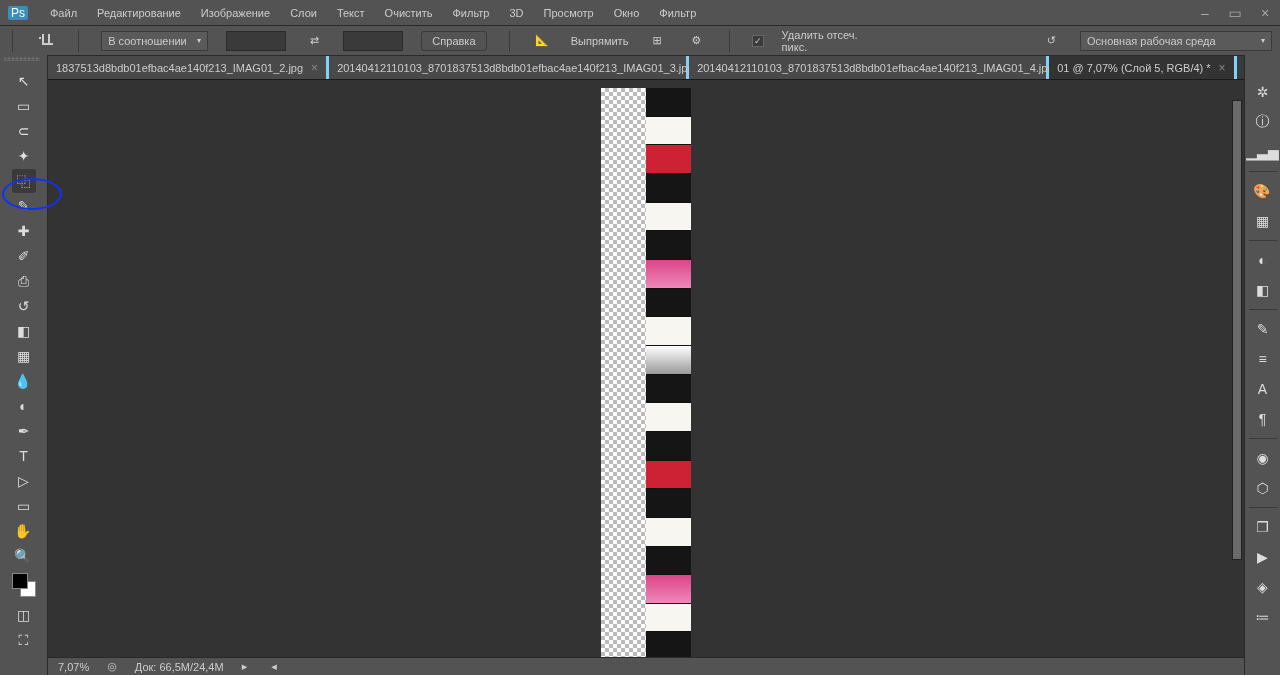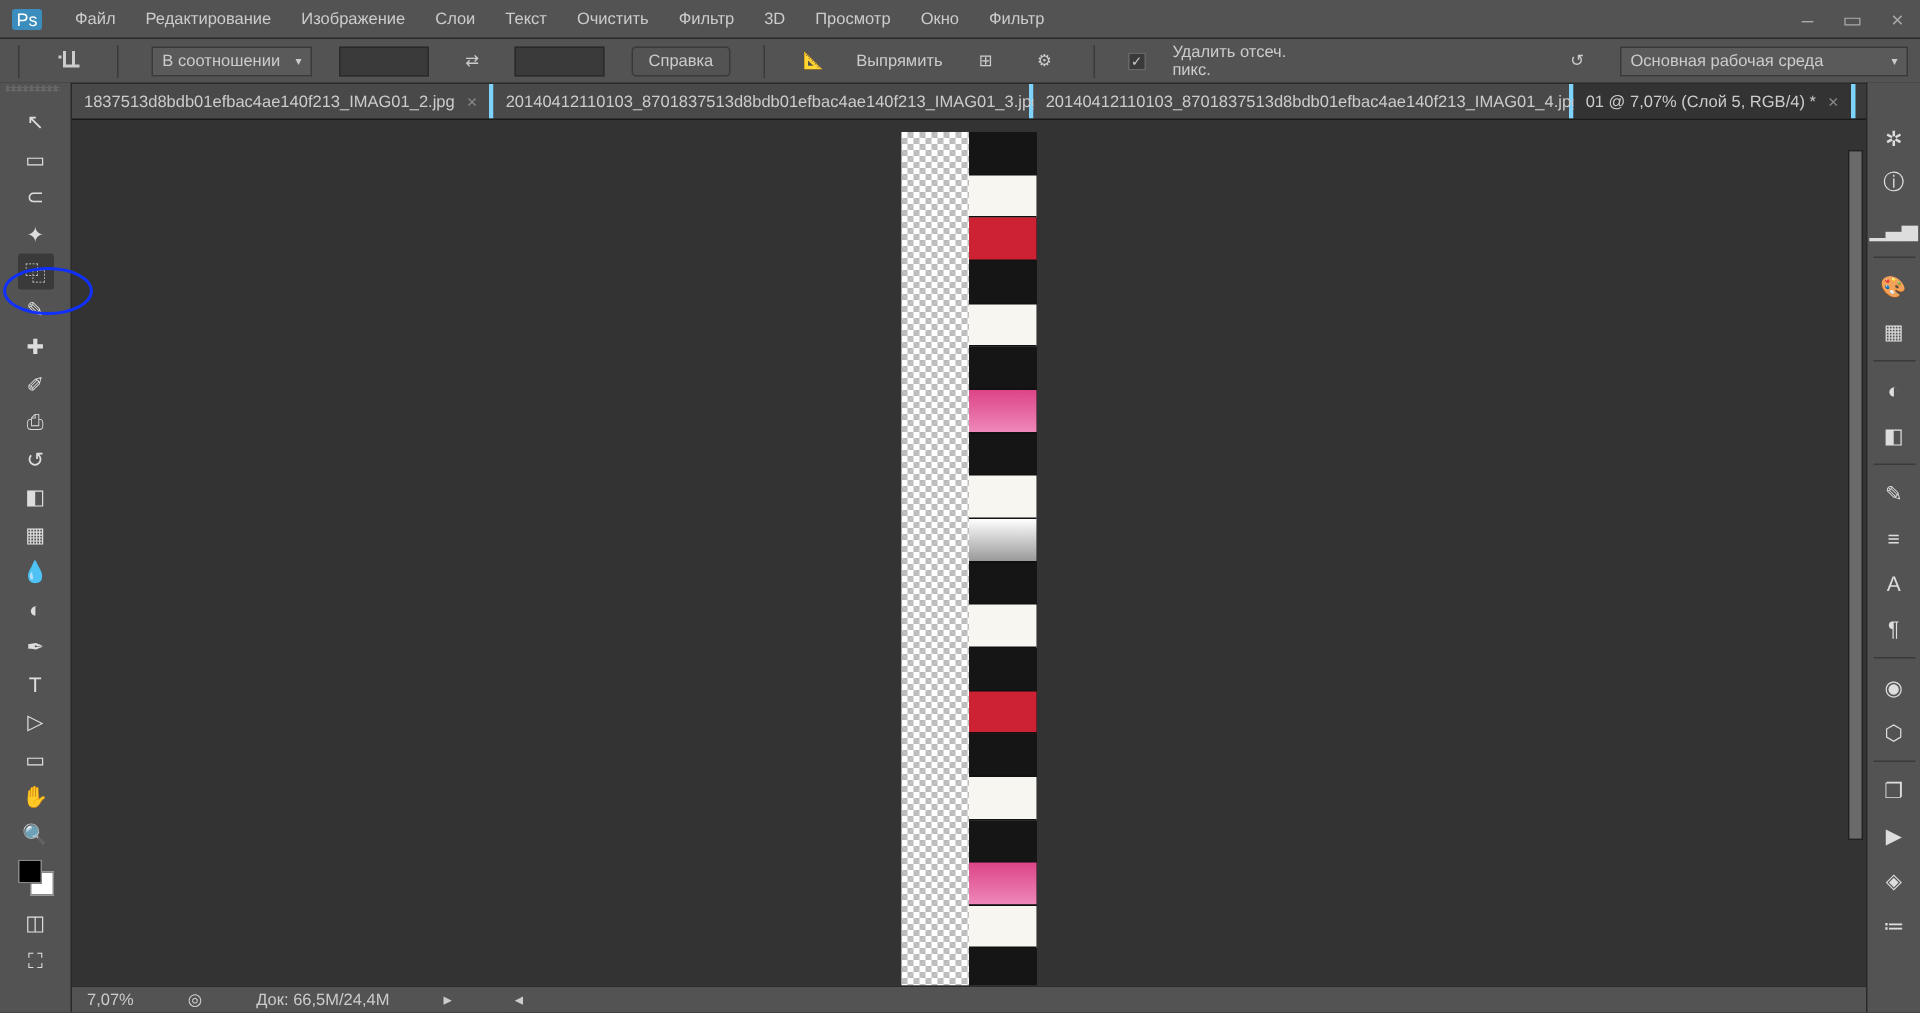--- a/index.html
+++ b/index.html
@@ -33,21 +33,21 @@
 .strip{width:45px;height:100%;background:#000;display:flex;flex-direction:column}
 .cell{flex:1;border-bottom:1px solid #111;background:#151515}
 .cell.w{background:#f8f6f0}
 .cell.p{background:linear-gradient(#d48,#e8b)}
 .cell.r{background:#c23}
 .cell.g{background:linear-gradient(#fff,#999)}
 .h-scroll{position:absolute;bottom:0;left:290px;right:40px;height:10px;background:#3a3a3a;border:1px solid #222}
 .h-thumb{position:absolute;left:30%;width:60%;height:100%;background:#6a6a6a}
 .v-scroll{position:absolute;right:38px;top:100px;width:10px;height:460px;background:#3a3a3a;border:1px solid #222}
 .v-thumb{position:absolute;top:0;width:100%;height:100%;background:#6a6a6a}
-.statusbar{position:absolute;bottom:0;left:48px;right:36px;height:18px;background:#535353;border-top:1px solid #2a2a2a;display:flex;align-items:center;padding:0 10px;gap:36px;font-size:10px}
+.statusbar{position:absolute;bottom:0;left:48px;right:36px;height:18px;background:#535353;border-top:1px solid #2a2a2a;display:flex;align-items:center;padding:0 10px;gap:18px;font-size:10px}
 .right-dock{width:36px;background:#535353;border-left:1px solid #2a2a2a;position:absolute;right:0;top:55px;bottom:0;display:flex;flex-direction:column;align-items:center;padding-top:24px;gap:6px}
 .dock-icon{width:26px;height:26px;display:flex;align-items:center;justify-content:center;cursor:pointer;border-radius:2px;color:#ddd;font-size:14px}
 .dock-sep{width:28px;height:1px;background:#3a3a3a;margin:2px 0}
 .highlight-circle{position:absolute;left:2px;top:178px;width:60px;height:32px;border:2px solid #1030ff;border-radius:50%;pointer-events:none;z-index:10}
 .color-swatch{width:24px;height:24px;position:relative;margin-top:4px}
 .fg{position:absolute;width:16px;height:16px;background:#000;border:1px solid #888;top:0;left:0}
 .bg{position:absolute;width:16px;height:16px;background:#fff;border:1px solid #888;bottom:0;right:0}
 svg{width:16px;height:16px;fill:currentColor}
 </style>
 </head>

